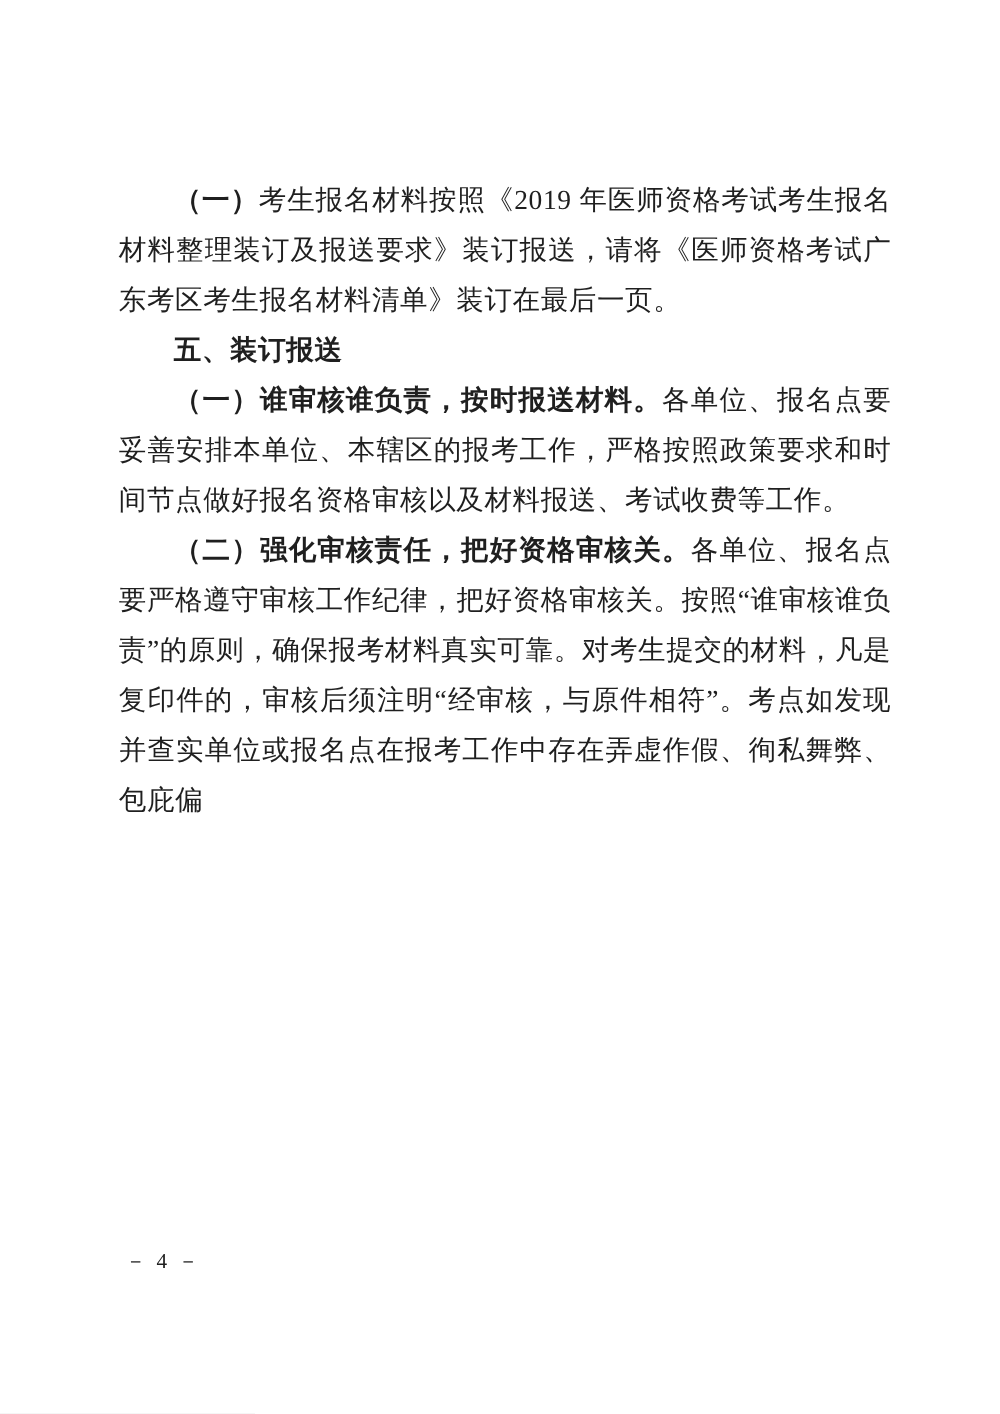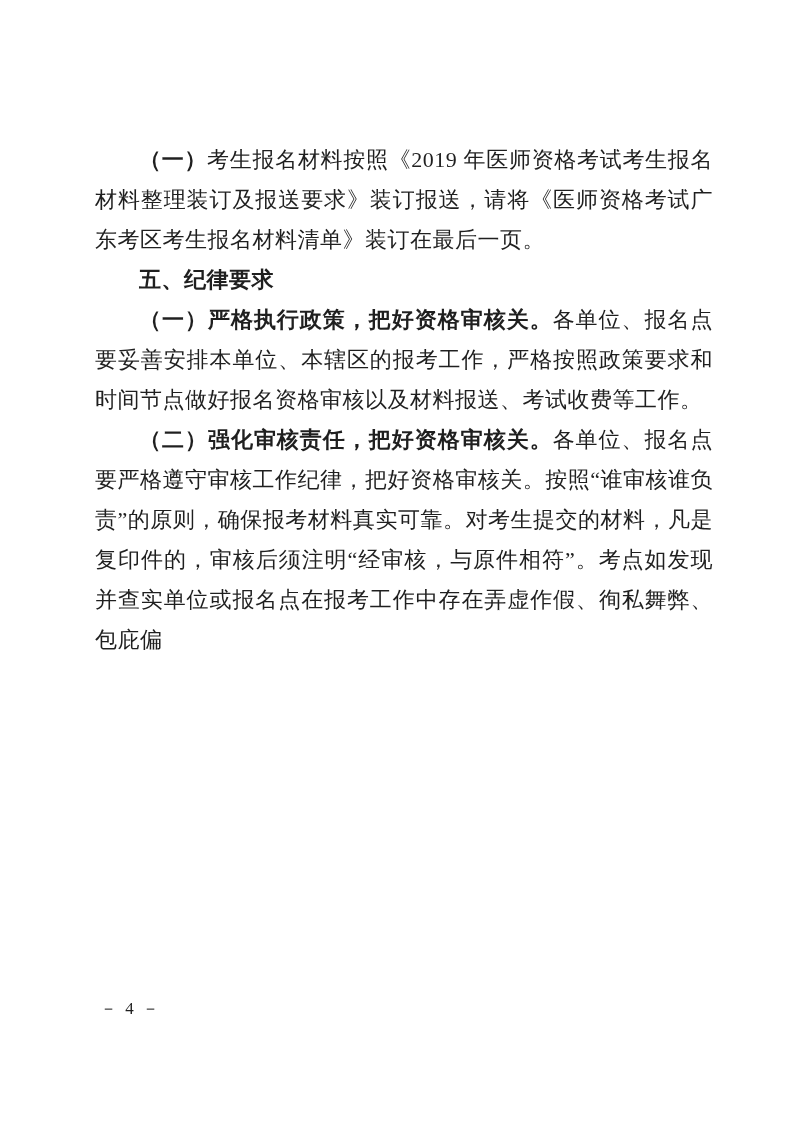--- a/index.html
+++ b/index.html
@@ -60,22 +60,22 @@
 </head>
 <body>
 
 <div class="page">
   <div class="content">
 
     <p class="para"><span class="marker">（一）</span><span>考生报名材料按照《2019 年医师资格考试考生报名材料整理装订及报送要求》装订报送，请将《医师资格考试广东考区考生报名材料清单》装订在最后一页。</span></p>
 
 
 
-    <h2 class="section-heading">五、纪律要求</h2>
+    <h2 class="section-heading">五、装订报送</h2>
 
-    <p class="para"><span class="marker">（一）</span><span class="lead">严格执行政策，把好资格审核关。</span><span>各单位、报名点要妥善安排本单位、本辖区的报考工作，严格按照政策要求和时间节点做好报名资格审核以及材料报送、考试收费等工作。</span></p>
+    <p class="para"><span class="marker">（一）</span><span class="lead">谁审核谁负责，按时报送材料。</span><span>各单位、报名点要妥善安排本单位、本辖区的报考工作，严格按照政策要求和时间节点做好报名资格审核以及材料报送、考试收费等工作。</span></p>
 
     <p class="para"><span class="marker">（二）</span><span class="lead">强化审核责任，把好资格审核关。</span><span>各单位、报名点要严格遵守审核工作纪律，把好资格审核关。按照“谁审核谁负责”的原则，确保报考材料真实可靠。对考生提交的材料，凡是复印件的，审核后须注明“经审核，与原件相符”。考点如发现并查实单位或报名点在报考工作中存在弄虚作假、徇私舞弊、包庇偏</span></p>
 
   </div>
 
   <div class="footer">－ 4 －</div>
 </div>
 
 </body></html>

